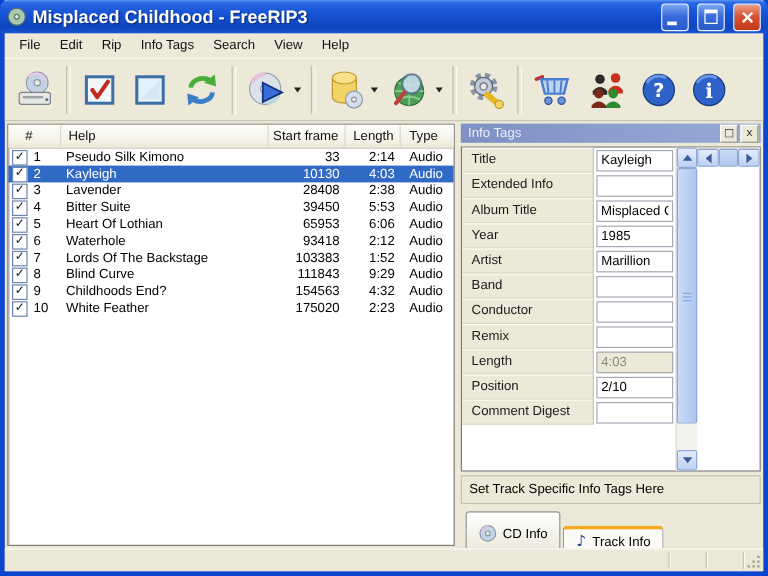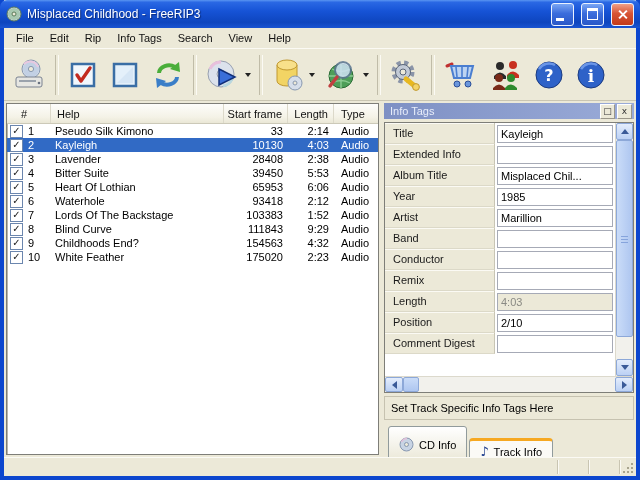--- a/index.html
+++ b/index.html
@@ -4,21 +4,21 @@
 <style>
   html,body{margin:0;padding:0;width:640px;height:480px;overflow:hidden;
     font-family:"Liberation Sans","DejaVu Sans",sans-serif;background:#0C46CE;}
   .window{position:absolute;inset:0;display:flex;flex-direction:column;
     background:#ECE9D8;border:4px solid #0C46CE;border-top:none;}
   
   .titlebar{height:28px;flex:0 0 28px;display:flex;align-items:center;gap:5px;
     padding:0 6px;border-radius:7px 7px 0 0;margin:-0px -4px 0 -4px;
     background:linear-gradient(180deg,#5A96F2 0%,#2A68E4 8%,#1653D6 40%,#0E45BE 80%,#1A54D2 100%);}
   .app-ico{width:16px;height:16px;flex:0 0 16px;}
-  .title-text{color:#fff;font-weight:normal;font-size:12px;flex:1;
+  .title-text{color:#fff;font-weight:bold;font-size:15px;flex:1;
     text-shadow:1px 1px 1px #0A2A7A;white-space:nowrap;overflow:hidden;}
   .winbtn{width:21px;height:21px;border-radius:3px;border:1px solid #EAF2FF;
     background:linear-gradient(180deg,#7AA6F4,#3A6CDC 45%,#2A58C8);
     display:flex;align-items:center;justify-content:center;position:relative;margin-left:2px;}
   .winbtn.close{background:linear-gradient(180deg,#F0A088,#D85434 45%,#C23A1A);}
   .glyph-min{width:8px;height:3px;background:#fff;position:absolute;bottom:4px;left:4px;}
   .glyph-max{width:9px;height:8px;border:1px solid #fff;border-top:3px solid #fff;}
   .glyph-x{position:relative;width:11px;height:11px;}
   .glyph-x::before,.glyph-x::after{content:"";position:absolute;left:5px;top:0;
     width:2px;height:11px;background:#fff;}
@@ -57,21 +57,21 @@
   
   .panel{width:250px;flex:0 0 250px;display:flex;flex-direction:column;min-height:0;}
   .caption{height:16px;flex:0 0 16px;display:flex;align-items:center;padding:0 2px 0 6px;
     background:linear-gradient(90deg,#7E90C4,#9AABD8);color:#E8EDFA;font-size:11px;}
   .caption-title{flex:1;}
   .capbtn{width:13px;height:13px;margin-left:2px;background:#ECE9D8;
     border:1px solid;border-color:#FFF #9A968A #9A968A #FFF;
     display:flex;align-items:center;justify-content:center;font-size:9px;line-height:9px;color:#333;
     font-family:"DejaVu Sans",sans-serif;}
   .gridwrap{margin-top:3px;border:1px solid #7E7E78;background:#fff;
-    flex:0 0 269px;display:flex;flex-direction:column;}
+    flex:0 0 269px;display:flex;flex-direction:row;}
   .gridbody{display:flex;flex:1;min-height:0;}
   .prows{flex:1;display:flex;flex-direction:column;min-width:0;}
   .prow{display:flex;height:21px;flex:0 0 21px;}
   .plabel{width:110px;flex:0 0 110px;background:#ECE9D8;display:flex;align-items:center;
     padding-left:8px;box-sizing:border-box;font-size:11px;color:#1A1A1A;
     border-bottom:1px solid #DCD9C8;box-shadow:inset 0 1px 0 #FBFAF4;border-right:1px solid #C8C5B4;}
   .pvalue{flex:1;padding:1px 2px;box-sizing:border-box;min-width:0;}
   .pvalue input{width:100%;height:18px;box-sizing:border-box;border:1px solid #A6AAB6;
     font-family:"Liberation Sans",sans-serif;font-size:11px;padding:1px 3px;background:#fff;color:#000;}
   .pvalue input.ro{background:#ECE9D8;color:#8A8A84;}

